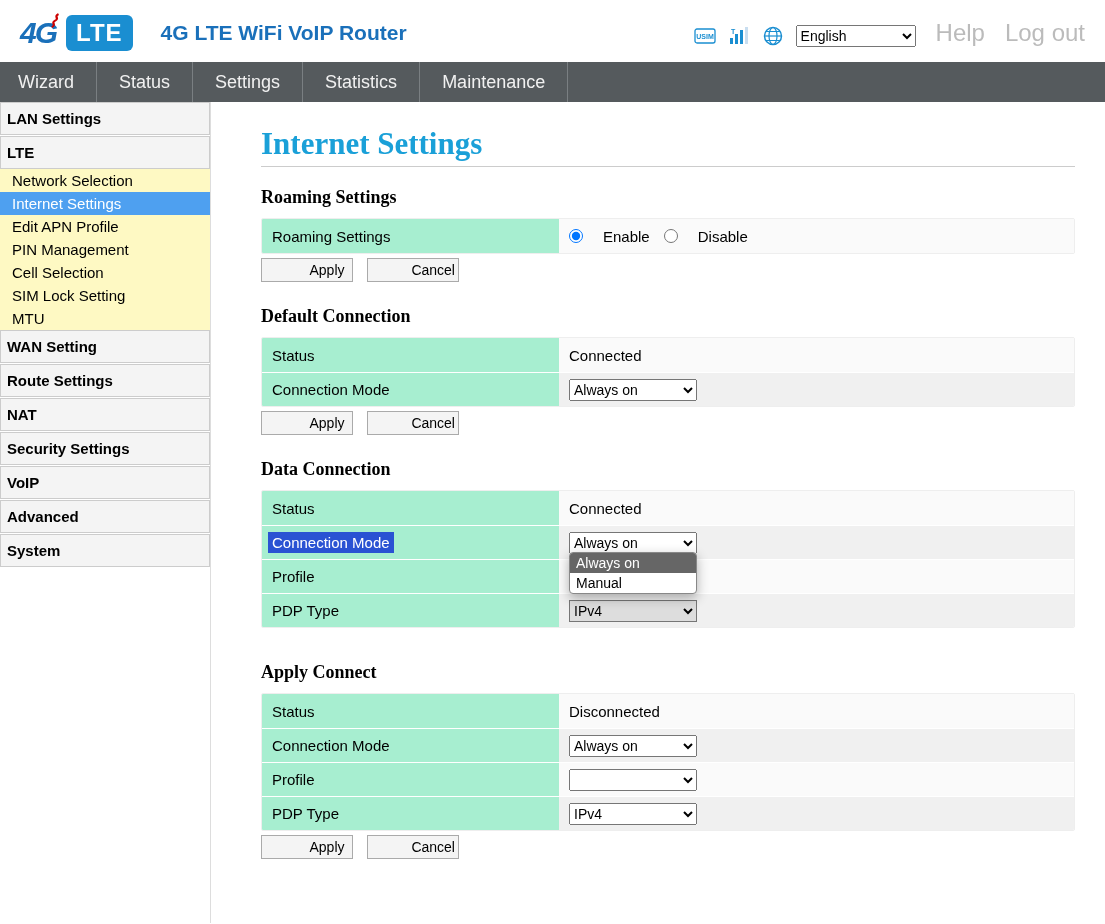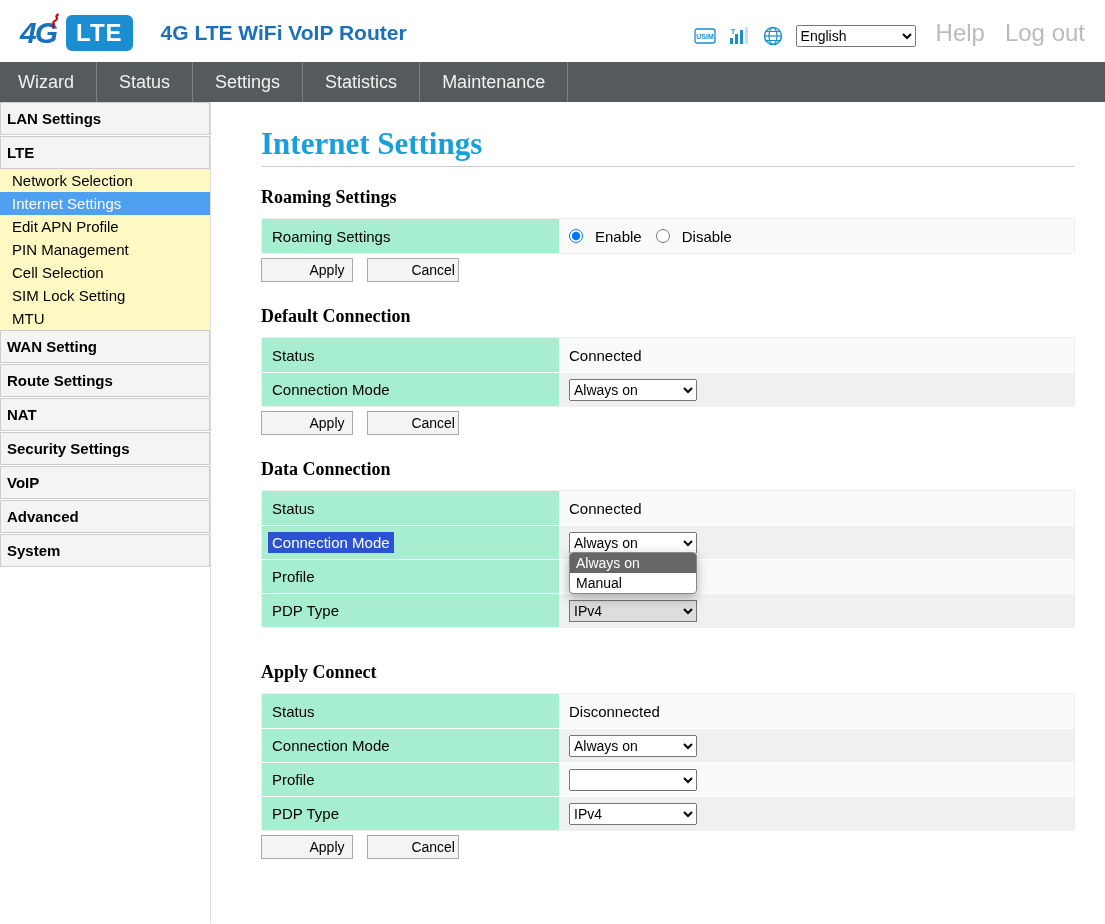--- a/index.html
+++ b/index.html
@@ -33,21 +33,21 @@
   .content hr {border:none; border-bottom:1px solid #ccc; margin-bottom: 20px;}
   .section-title { font-weight: bold; font-size: 18px; margin: 12px 0 10px 0; font-family: Georgia, 'Times New Roman', serif;}
   .form-row-group { border:1px solid #eee; border-radius:2px; overflow:hidden; margin-bottom:4px;}
   .form-row { display: flex; align-items:center; min-height:34px; }
   .form-row + .form-row { border-top:1px solid #fff;}
   .form-label { width: 297px; background: #a7eed0; padding: 6px 10px; font-size:15px; align-self:stretch; display:flex; align-items:center;}
   .form-label.hot { background:#2a52d3; color:#fff; width:auto; padding:2px 4px; margin:4px 6px; display:inline-block; align-self:center;}
   .form-label-wrap { width:297px; background:#a7eed0; align-self:stretch; display:flex; align-items:center;}
   .form-value { flex:1; background:#fafafa; padding: 4px 10px; display:flex; align-items:center; gap:14px; align-self:stretch;}
   .form-row:nth-child(even) .form-value{ }
-  .radio-opt { display:inline-flex; align-items:center; gap:12px;}
+  .radio-opt { display:inline-flex; align-items:center; gap:20px;}
   .btn-row { margin-top:4px; margin-bottom: 24px; }
   button.small { width:92px; height:24px; font-size:14px; background:#f4f4f4; border:1px solid #aaa; cursor:pointer;padding-left:40px;}
   button.small + button.small { margin-left: 10px; }
   select.field { height:22px; font-size:14px; min-width:128px; }
   
   .dropdown-overlay { position:absolute; background:#fff; border:1px solid #888; border-radius:4px; box-shadow:0 4px 12px rgba(0,0,0,.3); font-size:14px; width:128px; z-index:50; overflow:hidden;}
   .dropdown-overlay .opt { padding:2px 6px; cursor:pointer;}
   .dropdown-overlay .opt.sel { background:#666; color:#fff; }
   .rel { position:relative; }
   input[type=radio]{ width:14px; height:14px;}

